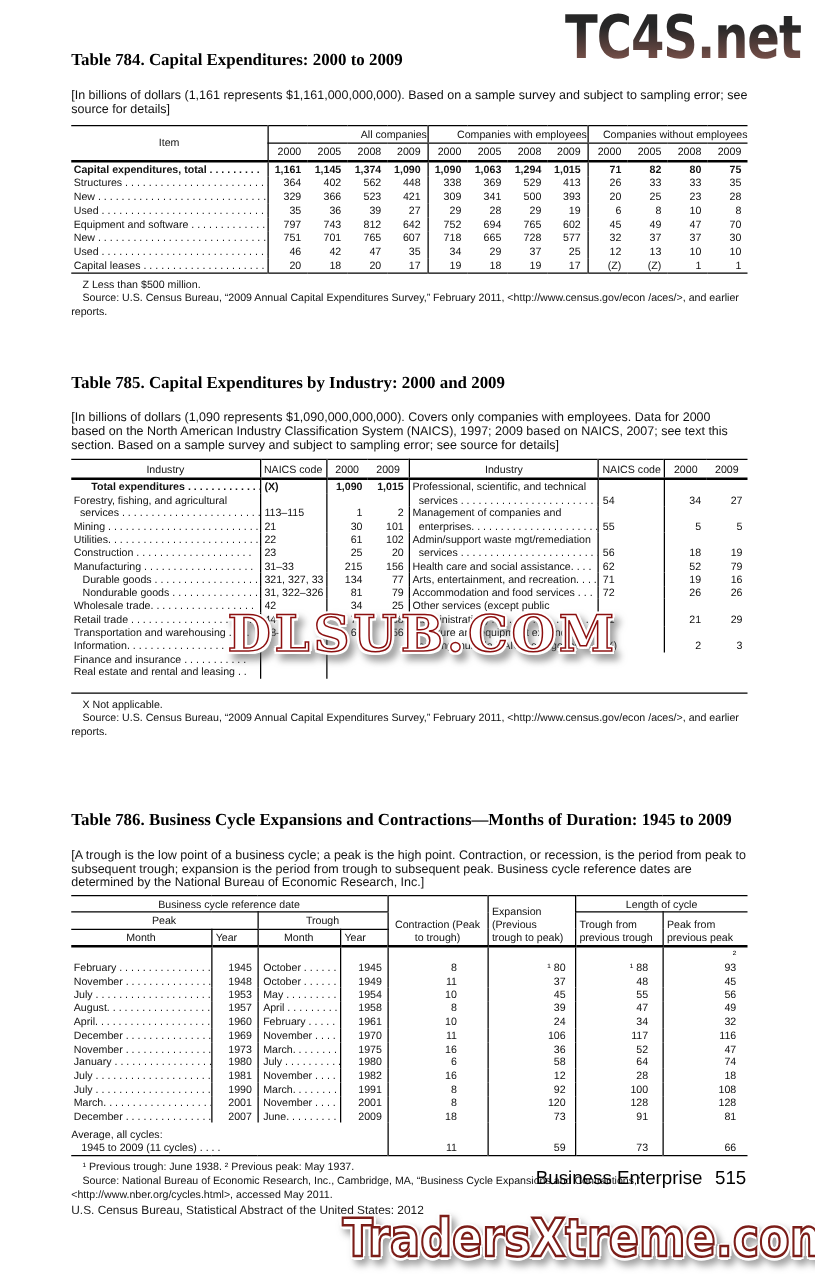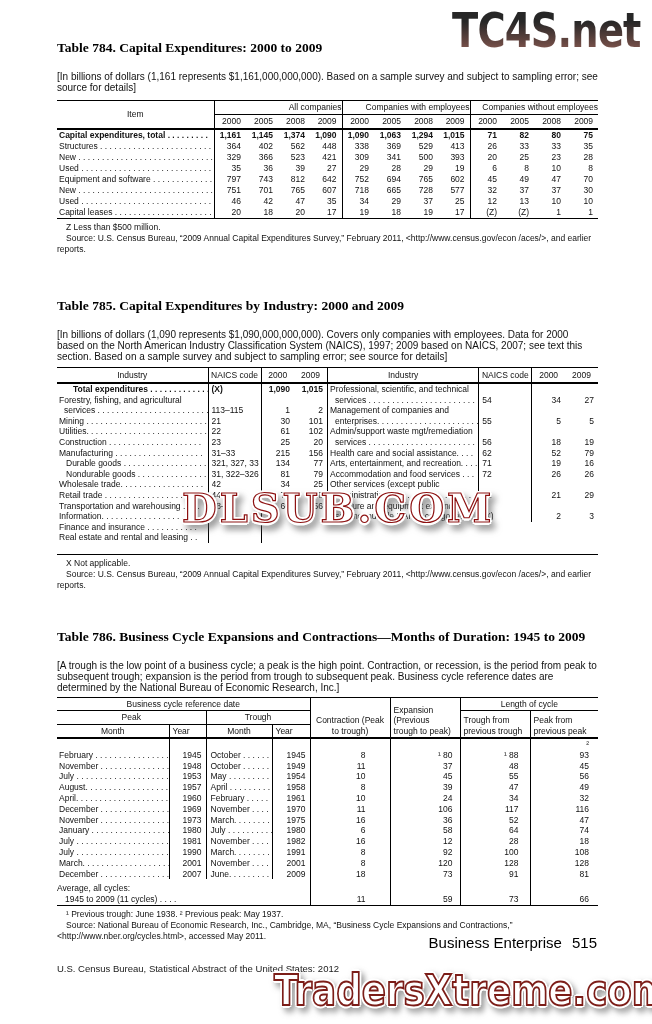--- a/index.html
+++ b/index.html
@@ -1,19 +1,19 @@
 <!DOCTYPE html>
 <html><head>
 <meta charset="utf-8">
 <style>
   html,body{margin:0;padding:0;background:#e8e8e8;}
   .page{position:relative;width:652px;height:1024px;background:#fff;overflow:hidden;
         font-family:"Liberation Sans",sans-serif;color:#111;}
   .sec{position:absolute;left:57px;width:541px;}
-  #sec784{top:40px;} #sec785{top:298px;} #sec786{top:629px;}
+  #sec784{top:40px;} #sec785{top:298px;} #sec786{top:648px;}
   .ttl{font-family:"Liberation Serif",serif;font-weight:700;font-size:13.5px;line-height:15.5px;color:#000;}
   .note{font-size:10px;line-height:11px;margin-top:15px;}
   
   table{border-collapse:collapse;table-layout:fixed;font-size:8.5px;color:#111;}
   th{font-weight:400;padding:0;}
   td{padding:0;vertical-align:bottom;}
   .clip{white-space:nowrap;overflow:hidden;}
   .clip:empty{display:none;}
   .bb{border-bottom:1px solid #000;}
   .hb{border-bottom:2px solid #000;}

